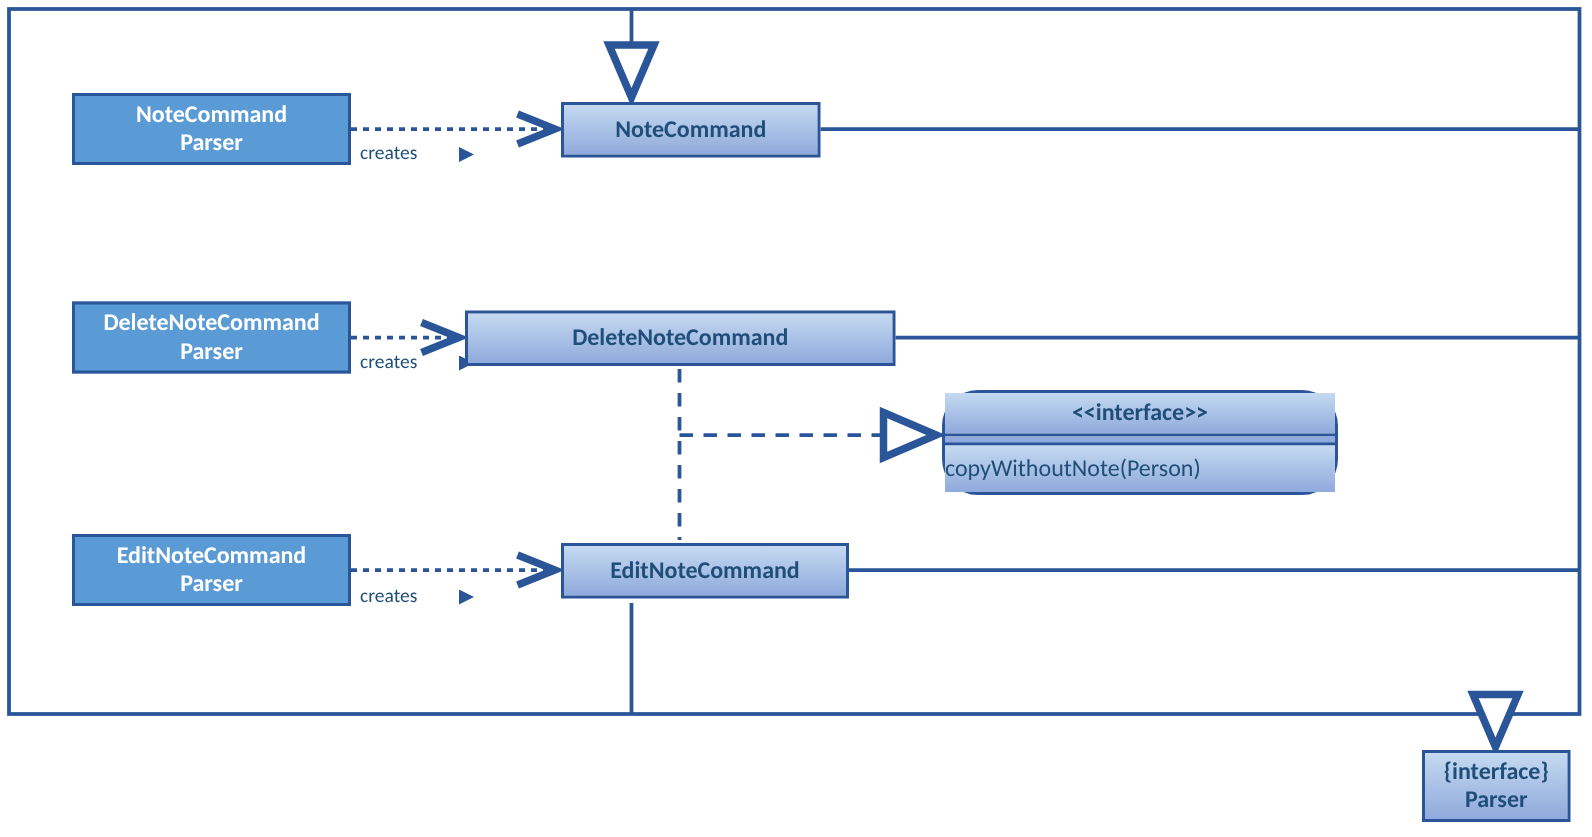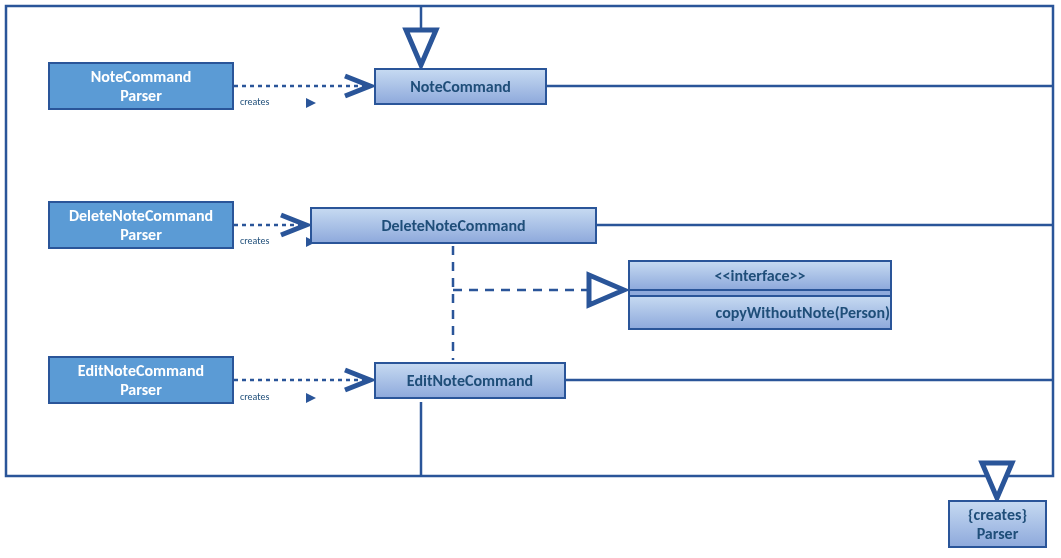--- a/index.html
+++ b/index.html
@@ -15,22 +15,22 @@
     align-items: center;
     justify-content: center;
     font-size: 16px;
     line-height: 1.2;
   }
   .parser { background: #5b9bd5; color: #fff; }
   .cmd { background: linear-gradient(to bottom, #c5d9f1, #8faadc); }
   .interface-box { position:absolute; border:2px solid #2a5599; }
   .interface-top { background: linear-gradient(to bottom, #c5d9f1, #8faadc); border-bottom:2px solid #2a5599; text-align:center; font-weight:bold; color:#1f4e79; padding:4px 0;}
   .interface-mid { height:6px; background:#8faadc; border-bottom:2px solid #2a5599;}
-  .interface-bot { background: linear-gradient(to bottom, #c5d9f1, #8faadc); text-align:right; font-weight:bold; color:#1f4e79; padding:6px 0;}
-  .label { position:absolute; color:#1f4e79; font-size:10px; }
+  .interface-bot { background: linear-gradient(to bottom, #c5d9f1, #8faadc); text-align:left; font-weight:normal; color:#1f4e79; padding:6px 0;}
+  .label { position:absolute; color:#1f4e79; font-size:13px; }
   svg.connector { position:absolute; top:0; left:0; width:1061px; height:558px; pointer-events:none; }
 </style>
 </head>
 <body>
 
 <svg class="connector">
   <defs>
     <marker id="arrow-open" markerWidth="14" markerHeight="14" refX="12" refY="6" orient="auto">
       <path d="M2,2 L12,6 L2,10" fill="none" stroke="#2a5599" stroke-width="2"></path>
     </marker>
@@ -85,28 +85,28 @@
 <div class="box cmd" style="left:374px; top:68px; width:173px; height:37px;">
   <span>NoteCommand</span>
 </div>
 <div class="box cmd" style="left:310px; top:207px; width:287px; height:37px;">
   <span>DeleteNoteCommand</span>
 </div>
 <div class="box cmd" style="left:374px; top:362px; width:192px; height:37px;">
   <span>EditNoteCommand</span>
 </div>
 
-<div class="interface-box" style="left:628px; top:260px; width:264px;">
+<div class="interface-box" style="left:628px; top:260px; width:264px;border-radius:24px;">
   <div class="interface-top">
     <div>&lt;&lt;interface&gt;&gt;</div>
   </div>
   <div class="interface-mid"></div>
   <div class="interface-bot">copyWithoutNote(Person)</div>
 </div>
 
 <div class="box cmd" style="left:948px; top:500px; width:99px; height:48px;">
-  <span>{creates}</span>
+  <span>{interface}</span>
   <span>Parser</span>
 </div>
 
 <span class="label" style="left:240px; top:95px;">creates</span>
 <span class="label" style="left:240px; top:234px;">creates</span>
 <span class="label" style="left:240px; top:390px;">creates</span>
 
 </body></html>

